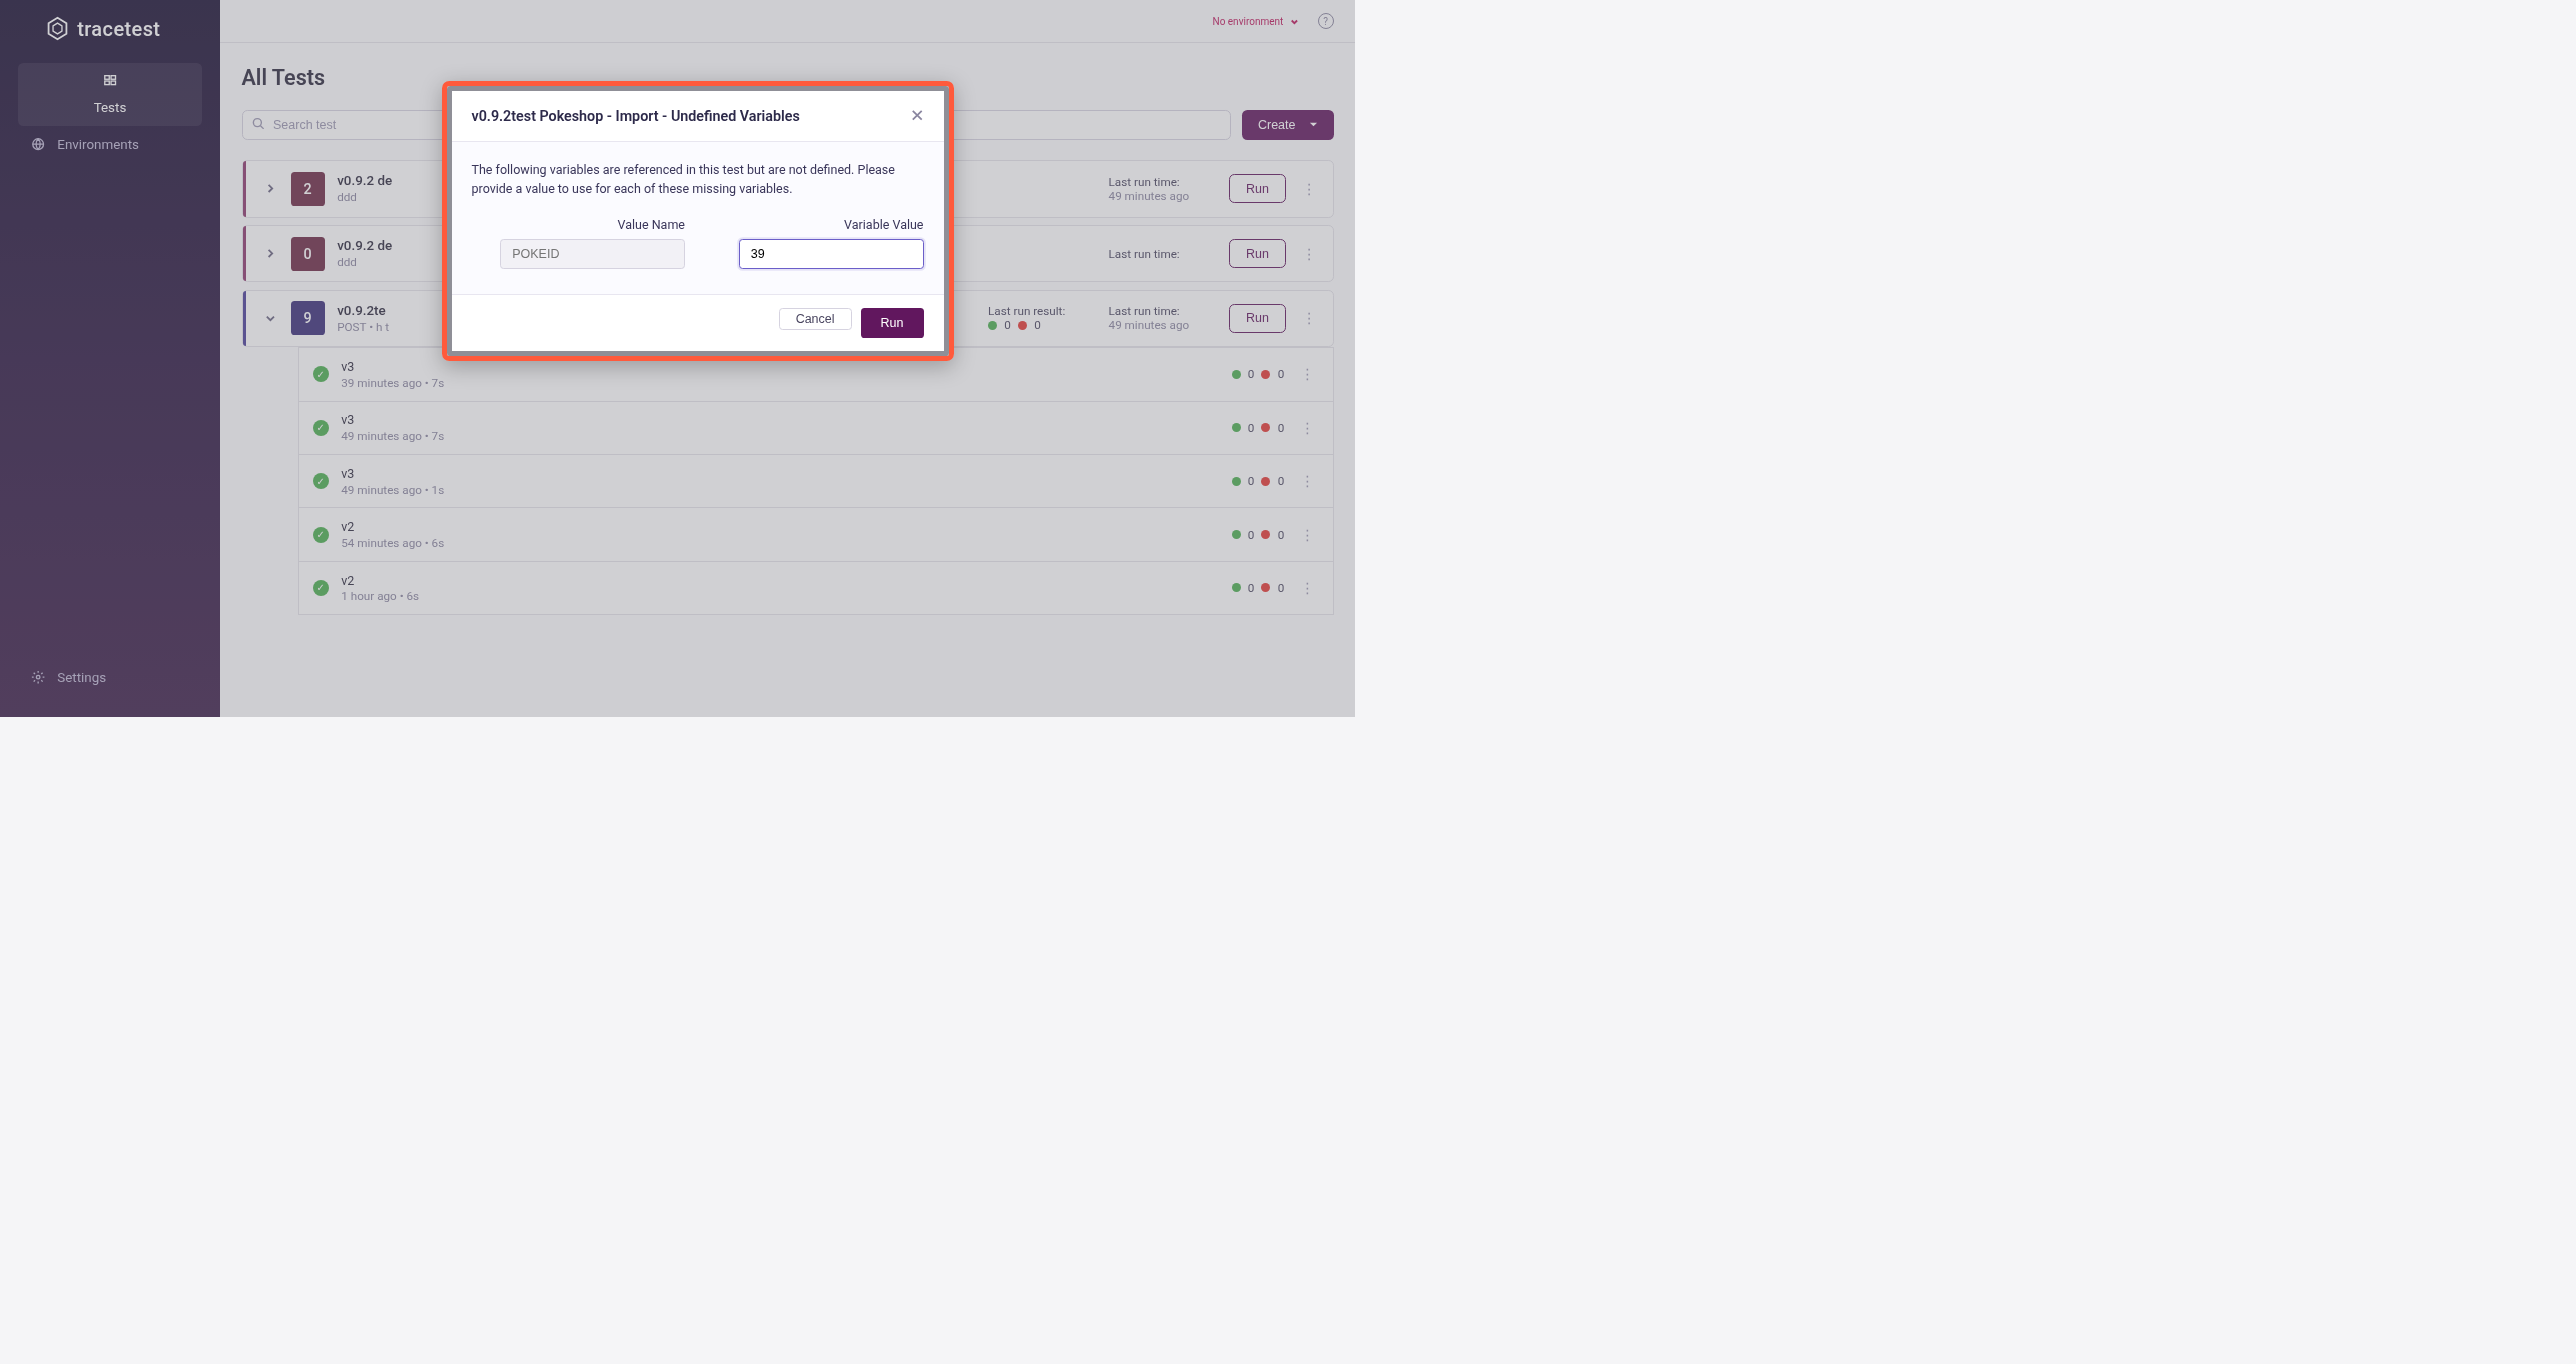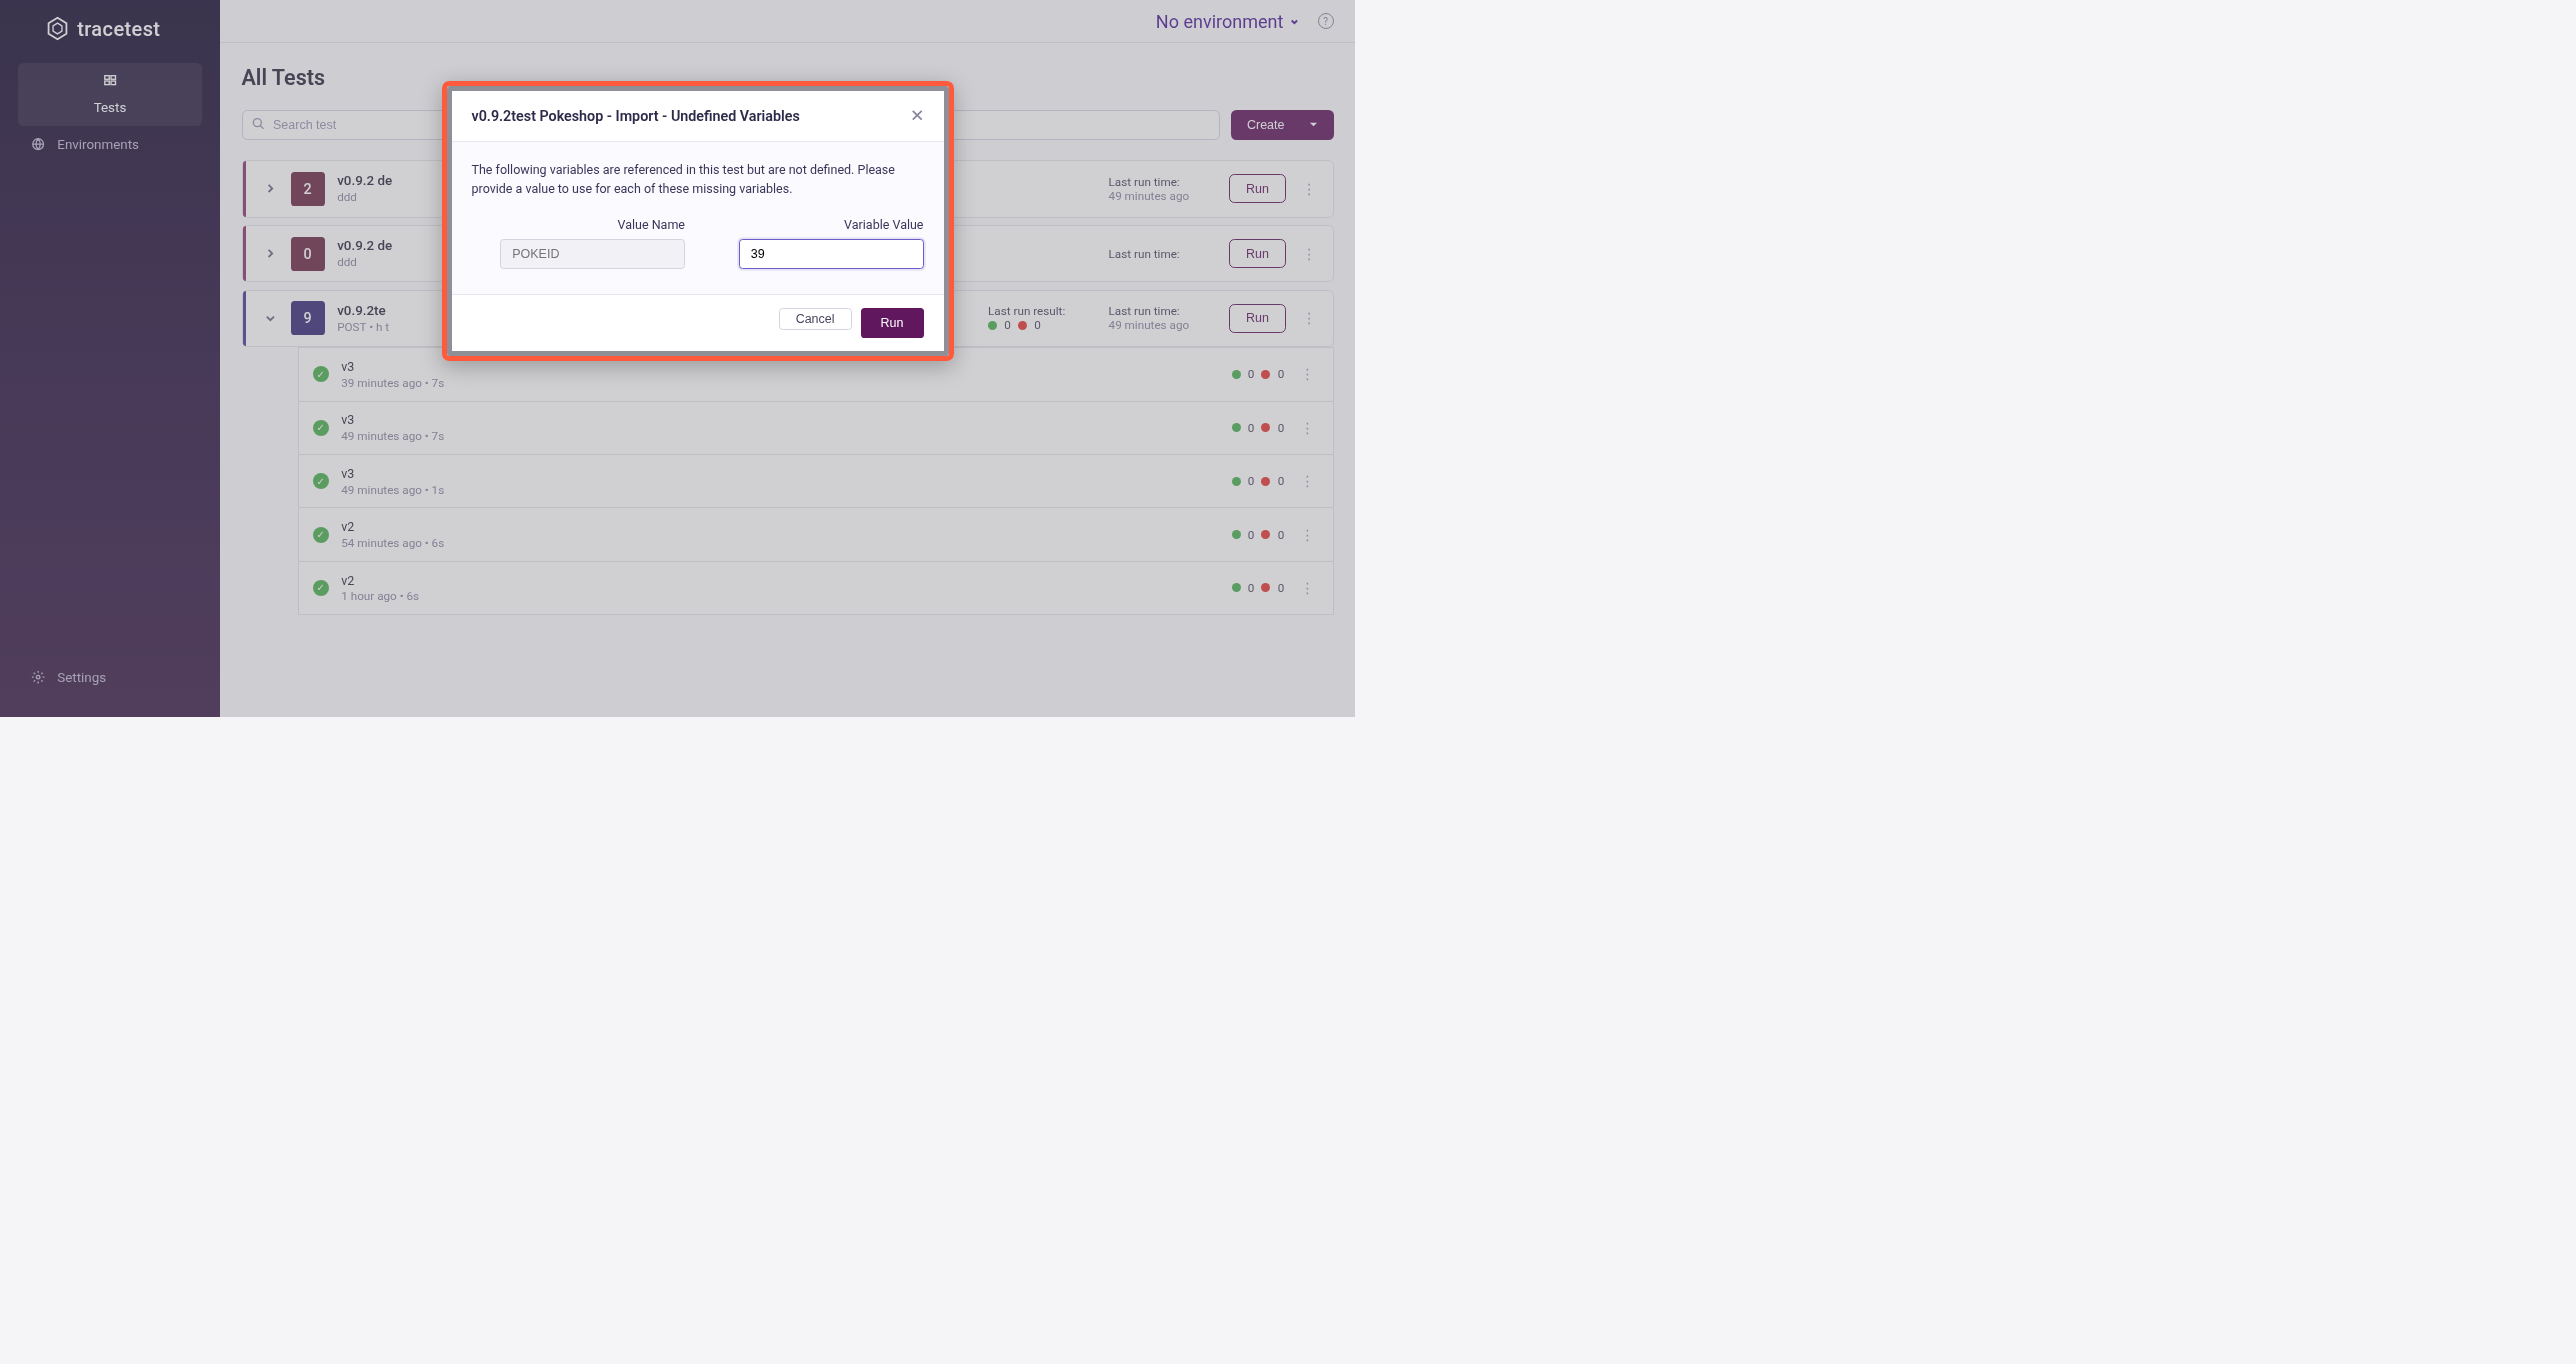--- a/index.html
+++ b/index.html
@@ -66,22 +66,22 @@
   align-items: center;
   justify-content: flex-end;
   gap: 18px;
   padding: 0 21.5px;
   border-bottom: 0.9px solid #e5e3ea;
 }
 .env-select {
   display: flex;
   align-items: center;
   gap: 5.4px;
-  color: #4c1d95;
-  font-size: 18px;
+  color: #be185d;
+  font-size: 10px;
   cursor: pointer;
 }
 .help-icon {
   width: 16px; height: 16px;
   border: 1.3px solid #8a86a0;
   border-radius: 50%;
   display: flex; align-items: center; justify-content: center;
   font-size: 10px; color: #8a86a0;
   cursor: pointer;
 }
@@ -127,21 +127,21 @@
   background: #61175e;
   color: #fff;
   border: none;
   height: 30.5px;
   padding: 0 16px;
   border-radius: 5.4px;
   font-size: 12.5px;
   font-weight: 500;
   display: flex;
   align-items: center;
-  gap: 24px;
+  gap: 13px;
   cursor: pointer;
 }
 .test-list { display: flex; flex-direction: column; gap: 7.2px; }
 .test-card {
   background: #fff;
   border: 0.9px solid #e5e3ea;
   border-radius: 5.4px;
   display: flex;
   align-items: center;
   padding: 10.8px 12.5px;

